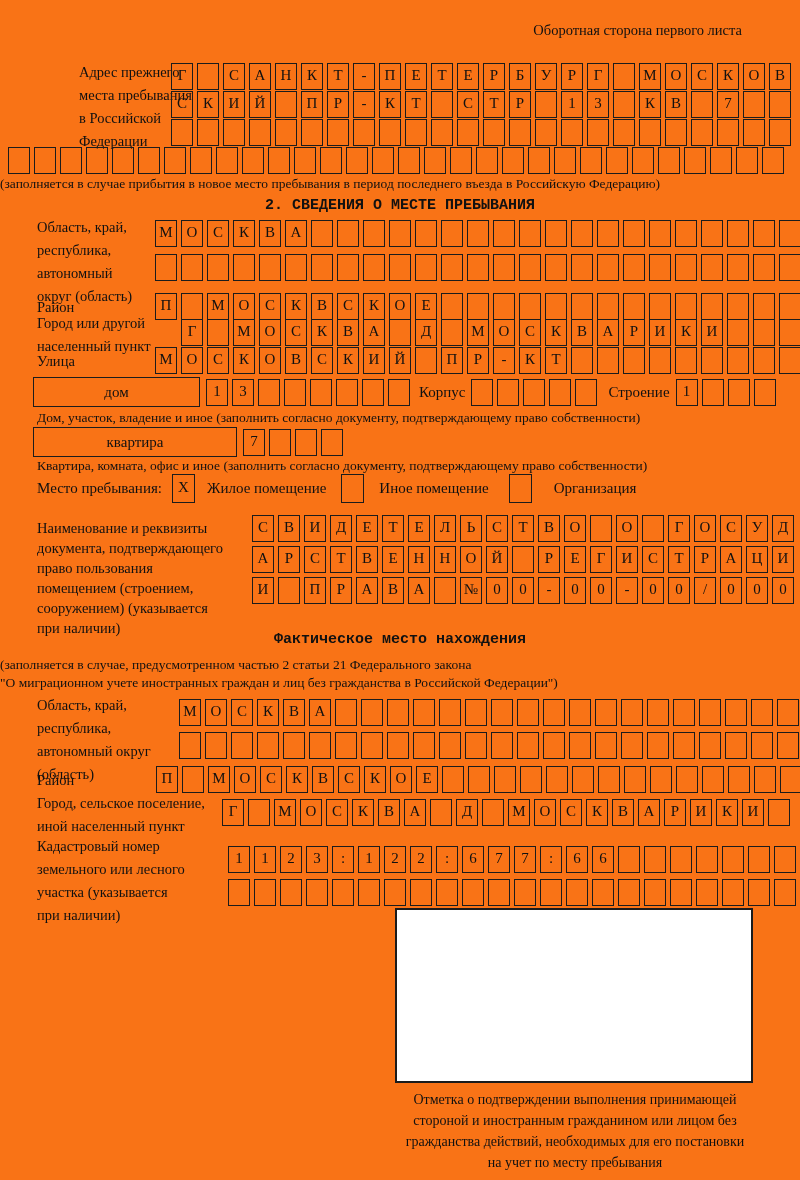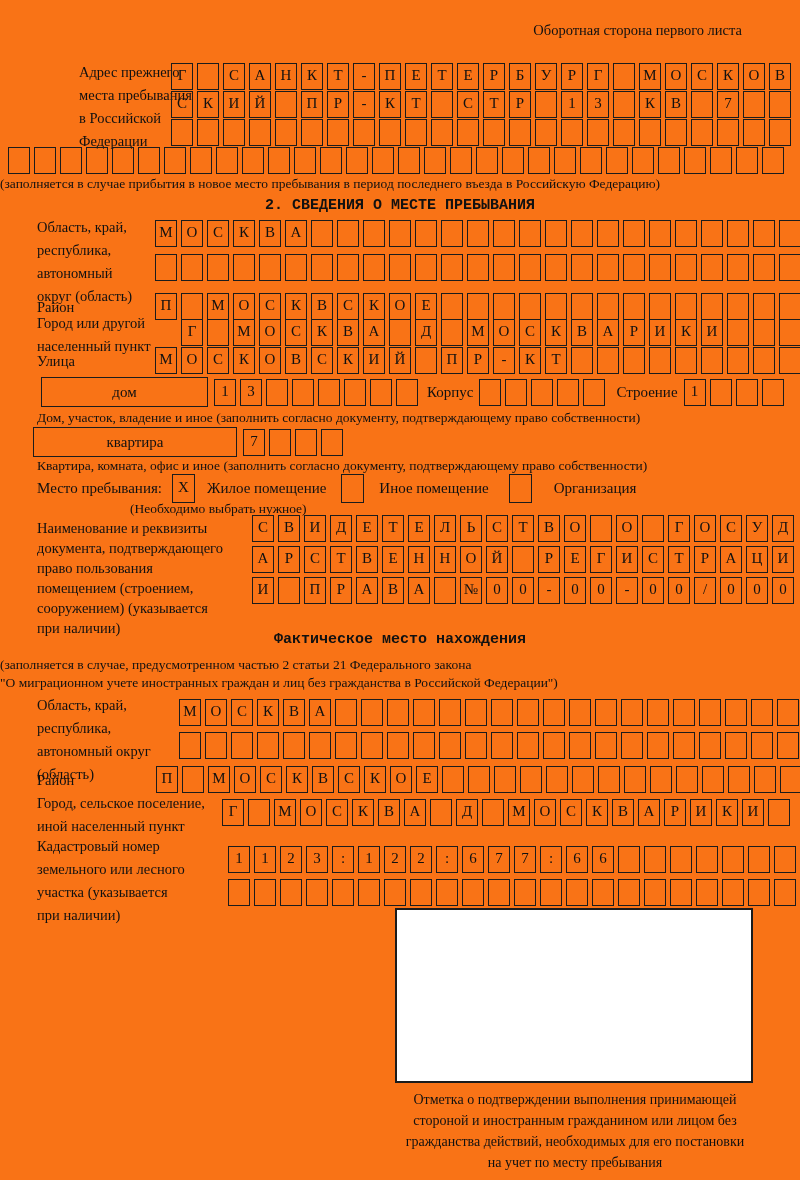--- a/index.html
+++ b/index.html
@@ -293,21 +293,21 @@
       <span class="cell"></span>
       <span class="cell"></span>
       <span class="cell"></span>
       <span class="cell"></span>
       <span class="cell"></span>
       <span class="cell"></span>
       <span class="cell"></span>
       <span class="cell"></span>
     </div>
 
-  <div class="rowflex" style="left:33px;top:377px;margin-left:8px;">
+  <div class="rowflex" style="left:33px;top:377px;">
     <div class="wbox" style="width:167px;height:30px;">дом</div>
     <div class="cellrow-inline" style="margin-left:6px;">
         <span class="cell">1</span>
         <span class="cell">3</span>
         <span class="cell"></span>
         <span class="cell"></span>
         <span class="cell"></span>
         <span class="cell"></span>
         <span class="cell"></span>
         <span class="cell"></span>
@@ -349,21 +349,20 @@
     <div class="inl-lbl" style="margin-left:12px;font-family:Liberation Serif, serif;">Жилое помещение</div>
     <div class="cellrow-inline checkwrap" style="margin-left:15px;">
         <span class="cell"></span>
       </div>
     <div class="inl-lbl" style="margin-left:15px;">Иное помещение</div>
     <div class="cellrow-inline checkwrap" style="margin-left:20px;">
         <span class="cell"></span>
       </div>
     <div class="inl-lbl" style="margin-left:22px;">Организация</div>
   </div>
-  <div class="note" style="left:130px;top:501px;width:400px;">(Необходимо выбрать нужное)</div>
 
   <div class="lbl-tight" style="left:37px;top:518px;width:210px;">
       <div>Наименование и реквизиты</div>
       <div>документа, подтверждающего</div>
       <div>право пользования</div>
       <div>помещением (строением,</div>
       <div>сооружением) (указывается</div>
       <div>при наличии)</div>
     </div>
   <div class="cellrow" style="left:252px;top:515px;">

